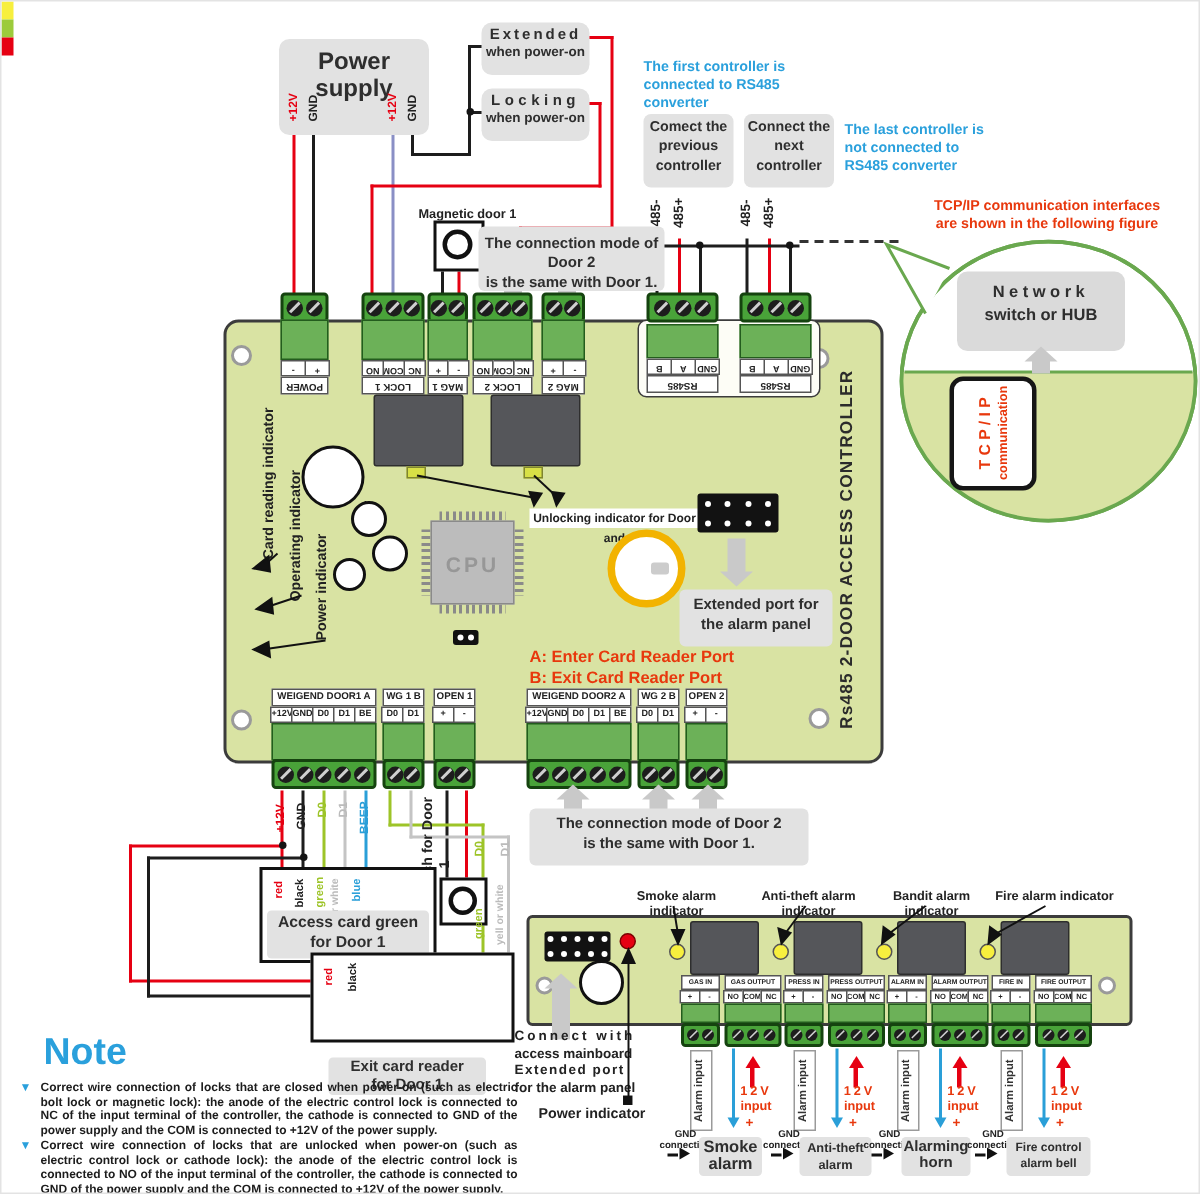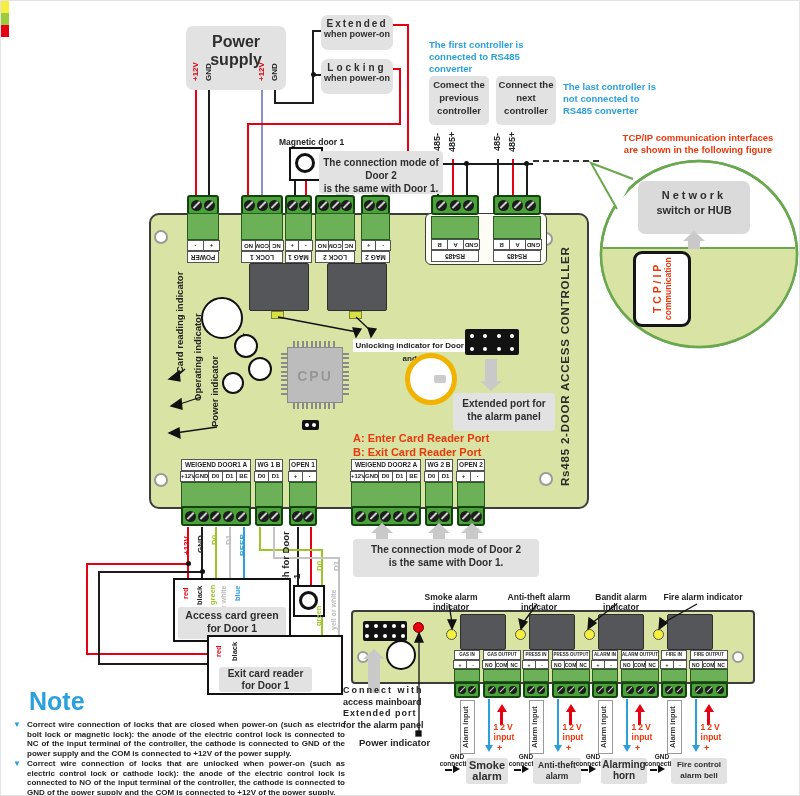--- a/index.html
+++ b/index.html
@@ -417,21 +417,21 @@
   <div class="graybox" style="left:177px;top:606px;width:108px;height:30px;font-size:10.5px;line-height:13px;padding-top:2px;border-radius:3px">
     <div>Access card green</div>
     <div>for Door 1</div>
   </div>
 
   <div class="abs" style="left:206px;top:634px;width:136px;height:60px;background:#fff;border:2px solid #111;box-sizing:border-box"></div>
   <div class="abs vup" style="left:213px;top:638px;width:11px;height:24px;font-size:7.5px;font-weight:bold;color:#e60012">red</div>
   <div class="abs vup" style="left:229px;top:636px;width:11px;height:28px;font-size:7.5px;font-weight:bold;color:#222">black</div>
   <div class="abs vup" style="left:313px;top:598px;width:11px;height:34px;font-size:7.5px;font-weight:bold;color:#9dc428">green</div>
   <div class="abs vup" style="left:329px;top:586px;width:11px;height:46px;font-size:7px;font-weight:bold;color:#bbb">yell or white</div>
-  <div class="graybox" style="left:218px;top:666px;width:93px;height:24px;font-size:10px;line-height:12px;padding-top:1px;border-radius:3px">
+  <div class="graybox" style="left:218px;top:704px;width:105px;height:24px;font-size:10px;line-height:12px;padding-top:1px;border-radius:3px">
     <div>Exit card reader</div>
     <div>for Door 1</div>
   </div>
 
   <div class="fatup" style="left:370px;top:522px;height:22px"></div>
   <div class="fatup" style="left:427px;top:522px;height:22px"></div>
   <div class="fatup" style="left:460px;top:522px;height:22px"></div>
   <div class="graybox" style="left:352px;top:538px;width:186px;height:34px;font-size:10px;line-height:13px;padding-top:4px;border-radius:4px">
     <div>The connection mode of Door 2</div>
     <div>is the same with Door 1.</div>

